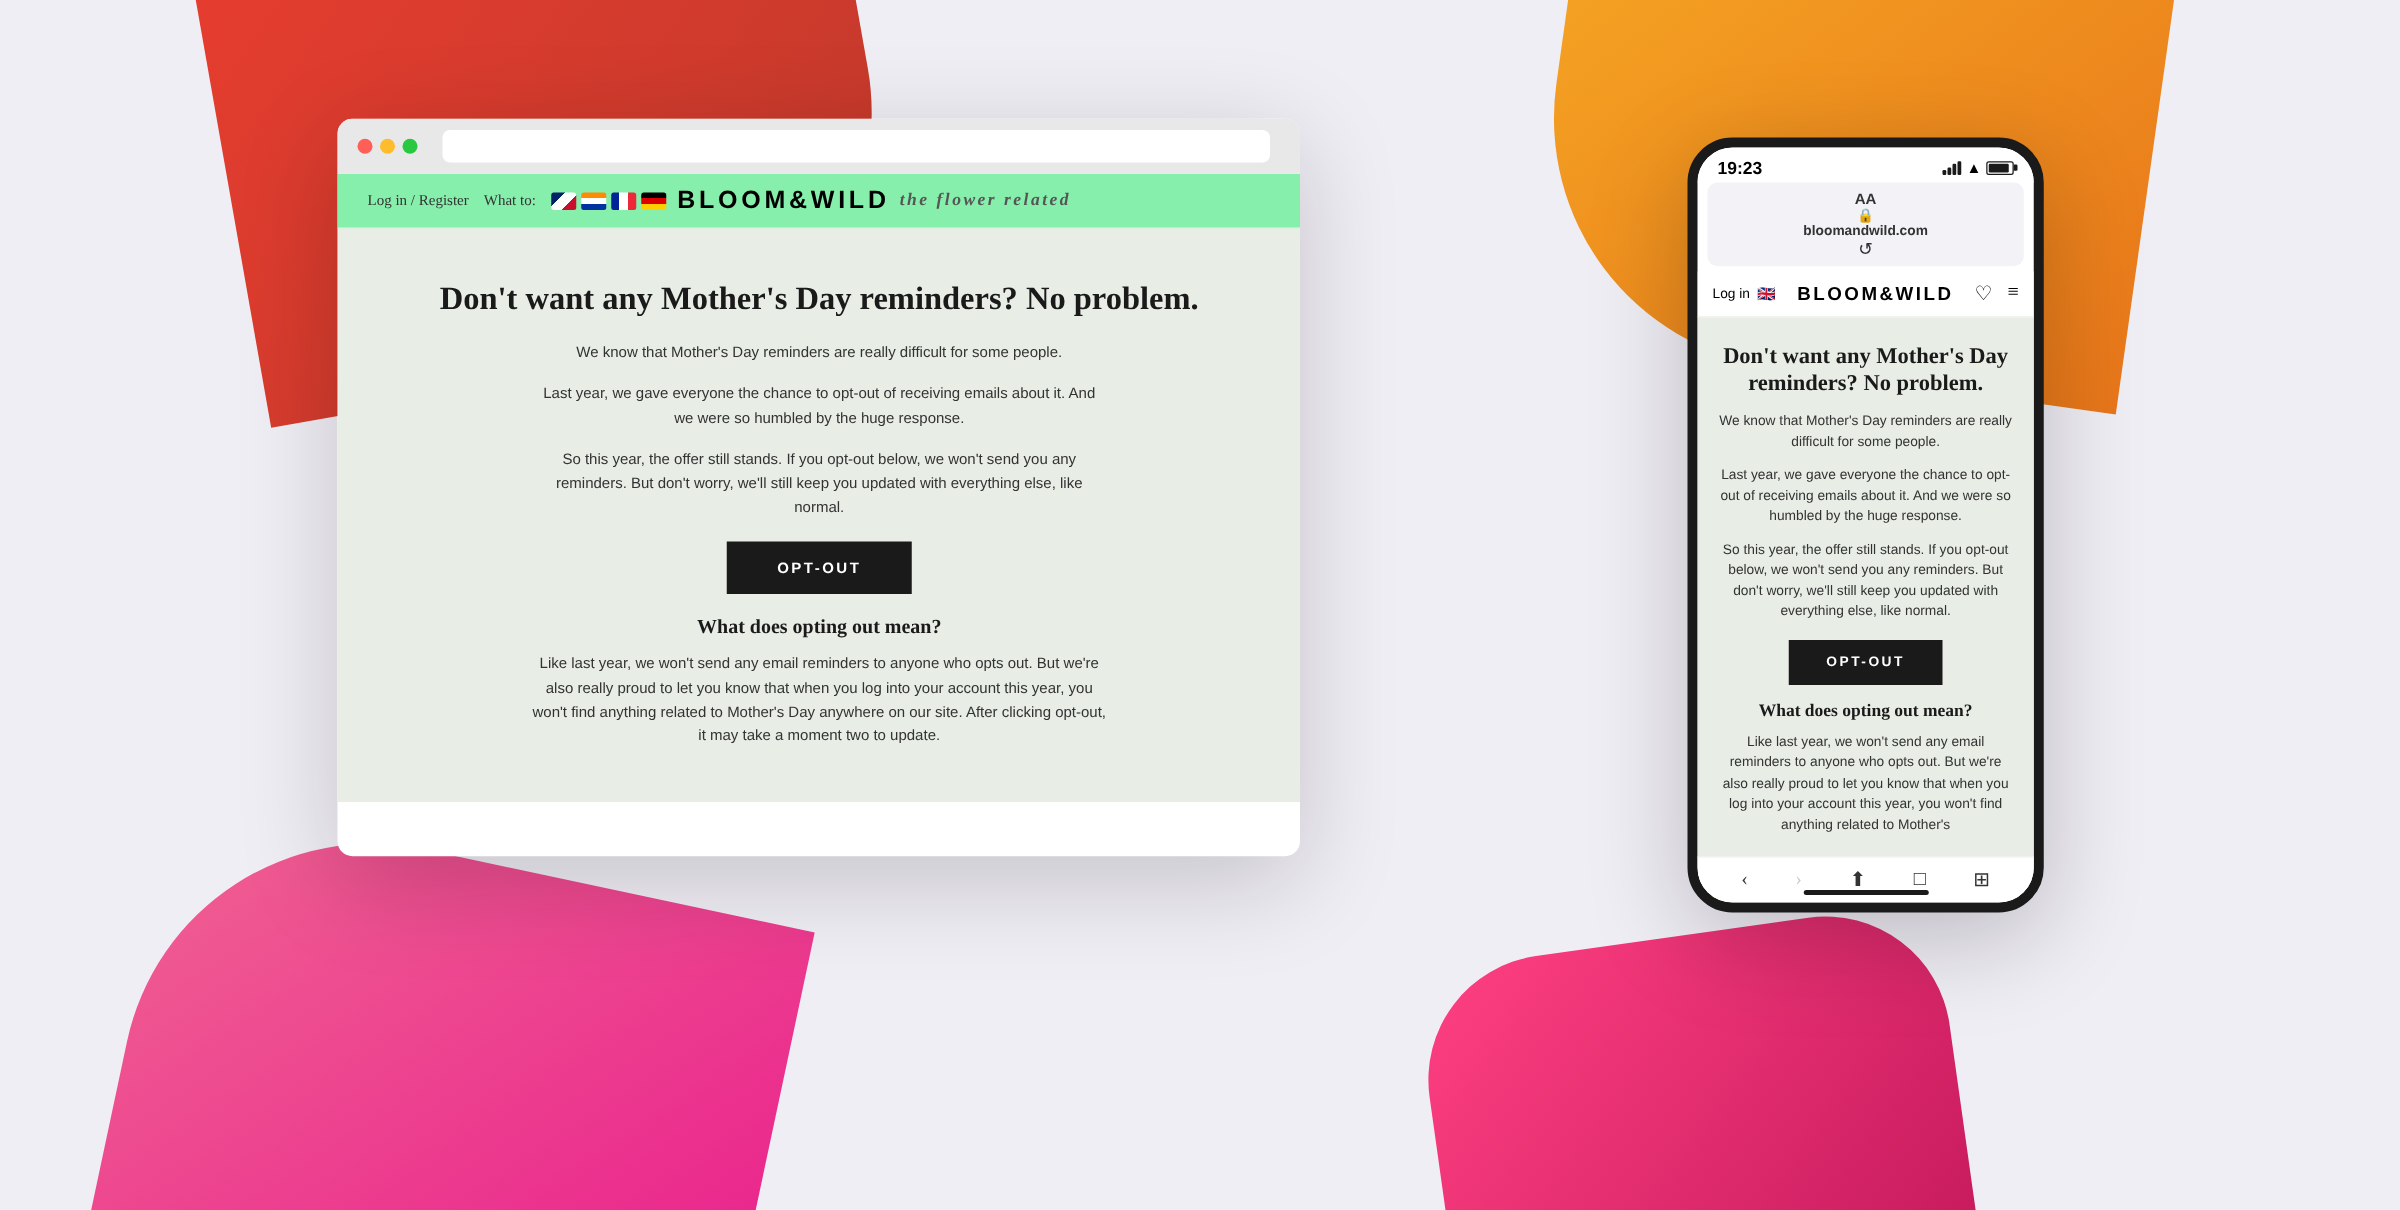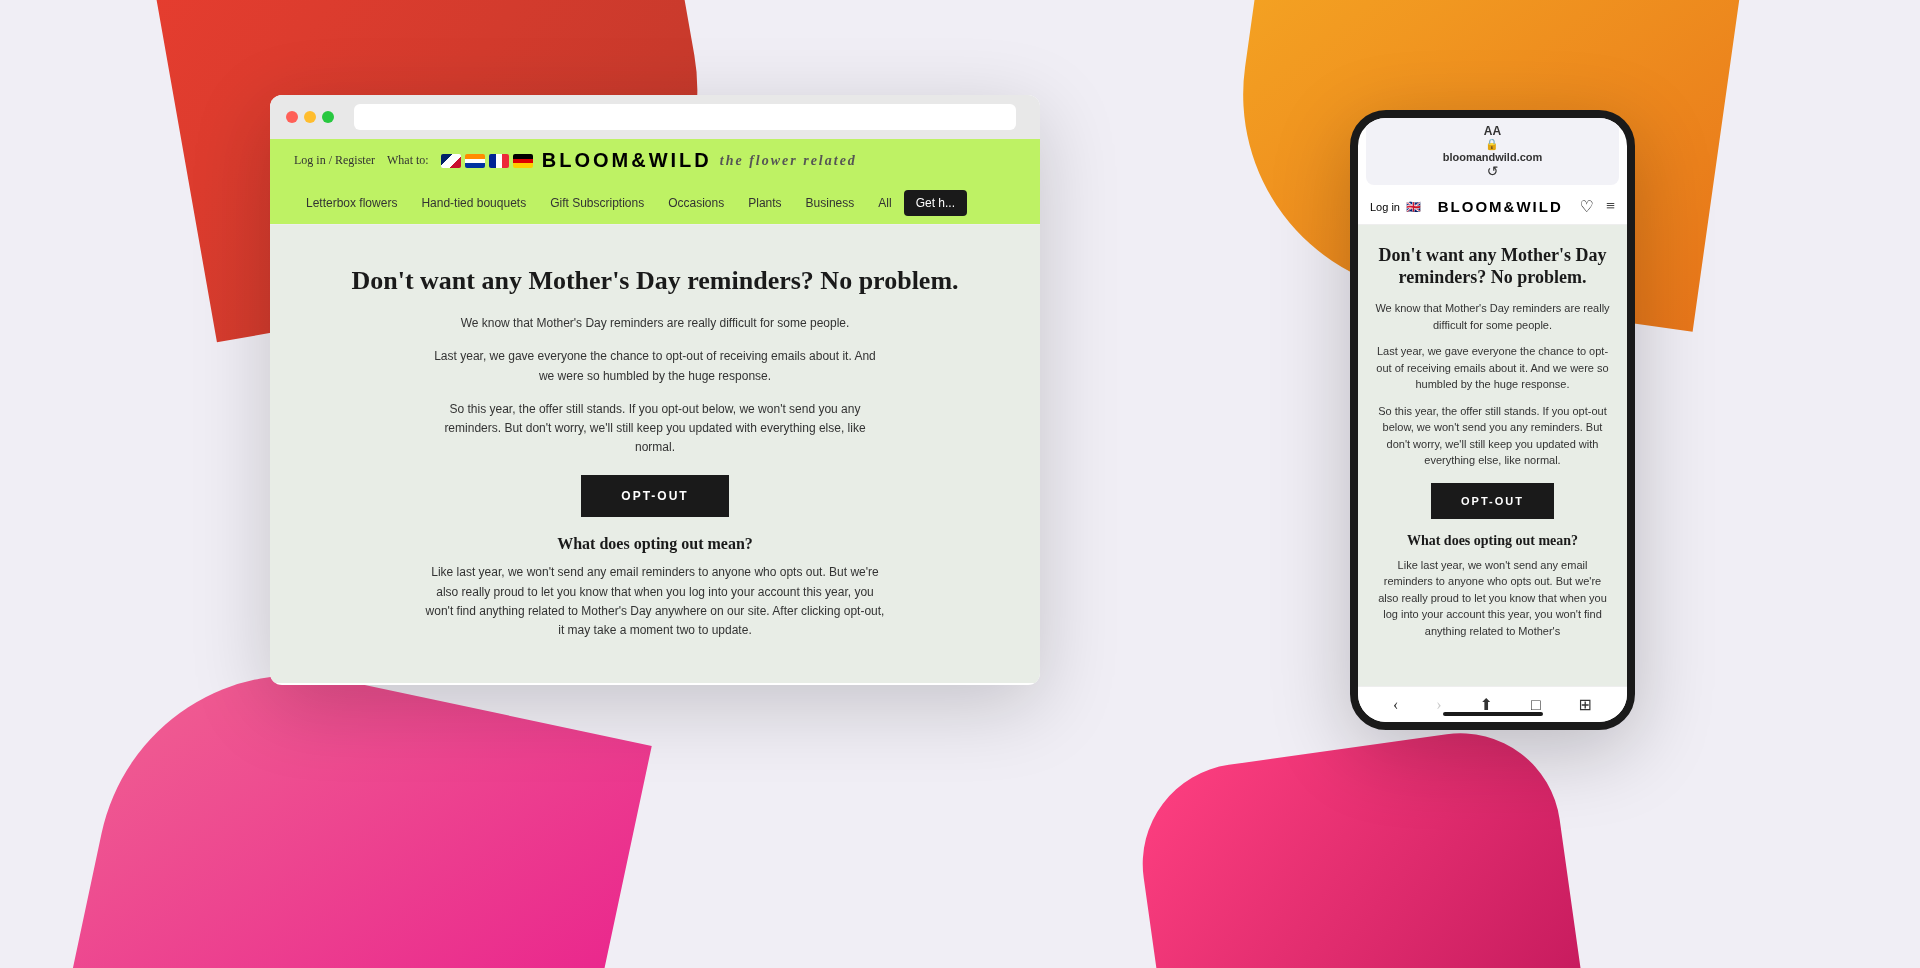--- a/index.html
+++ b/index.html
@@ -103,21 +103,21 @@
       margin: 0 8px;
     }
 
     .browser-content {
       height: calc(100% - 44px);
       overflow: hidden;
     }
 
     
     .site-navbar {
-      background: #bef264;
+      background: #86efac;
       padding: 0 24px;
       border-bottom: 1px solid #eee;
     }
 
     .site-navbar-top {
       display: flex;
       align-items: center;
       justify-content: space-between;
       padding: 10px 0;
     }
@@ -487,46 +487,51 @@
             <span class="flag flag-pink" style="background: linear-gradient(90deg, #002395 33%, #fff 33%, #fff 66%, #ED2939 66%);"></span>
             <span class="flag flag-purple" style="background: linear-gradient(180deg, #000 33%, #D00 33%, #D00 66%, #FFCE00 66%);"></span>
           </div>
         </div>
         <div class="site-logo">
           <span class="site-logo-main">BLOOM&amp;WILD</span>
           <span class="site-logo-journal">the flower related</span>
         </div>
         <div style="width:150px"></div>
       </div>
-      <div class="site-nav-links">
-        <span class="nav-link">Letterbox flowers</span>
-        <span class="nav-link">Hand-tied bouquets</span>
-        <span class="nav-link">Gift Subscriptions</span>
-        <span class="nav-link">Occasions</span>
-        <span class="nav-link">Plants</span>
-        <span class="nav-link">Business</span>
-        <span class="nav-link">All</span>
-        <span class="nav-link nav-cta">Get h...</span>
-      </div>
     </div>
 
     <div class="site-main">
       <h1 class="main-heading">Don't want any Mother's Day reminders? No problem.</h1>
       <p class="main-para">We know that Mother's Day reminders are really difficult for some people.</p>
       <p class="main-para">Last year, we gave everyone the chance to opt-out of receiving emails about it. And we were so humbled by the huge response.</p>
       <p class="main-para">So this year, the offer still stands. If you opt-out below, we won't send you any reminders. But don't worry, we'll still keep you updated with everything else, like normal.</p>
       <button class="opt-out-btn">OPT-OUT</button>
       <h2 class="secondary-heading">What does opting out mean?</h2>
       <p class="main-para">Like last year, we won't send any email reminders to anyone who opts out. But we're also really proud to let you know that when you log into your account this year, you won't find anything related to Mother's Day anywhere on our site. After clicking opt-out, it may take a moment two to update.</p>
     </div>
   </div>
 </div>
 
 <div class="mobile-phone">
 
+  <div class="phone-status-bar">
+    <span class="phone-time">19:23</span>
+    <div class="phone-icons">
+      <div class="signal-bars">
+        <div class="signal-bar" style="height:4px"></div>
+        <div class="signal-bar" style="height:6px"></div>
+        <div class="signal-bar" style="height:9px"></div>
+        <div class="signal-bar" style="height:11px"></div>
+      </div>
+      <span class="wifi-icon">▲</span>
+      <div class="battery-icon">
+        <div class="battery-fill"></div>
+      </div>
+    </div>
+  </div>
 
   <div class="phone-url-bar">
     <span class="phone-aa">AA</span>
     <span>🔒</span>
     <span class="phone-url">bloomandwild.com</span>
     <span class="phone-refresh">↺</span>
   </div>
 
   <div class="phone-site-nav">
     <div class="phone-nav-left">

